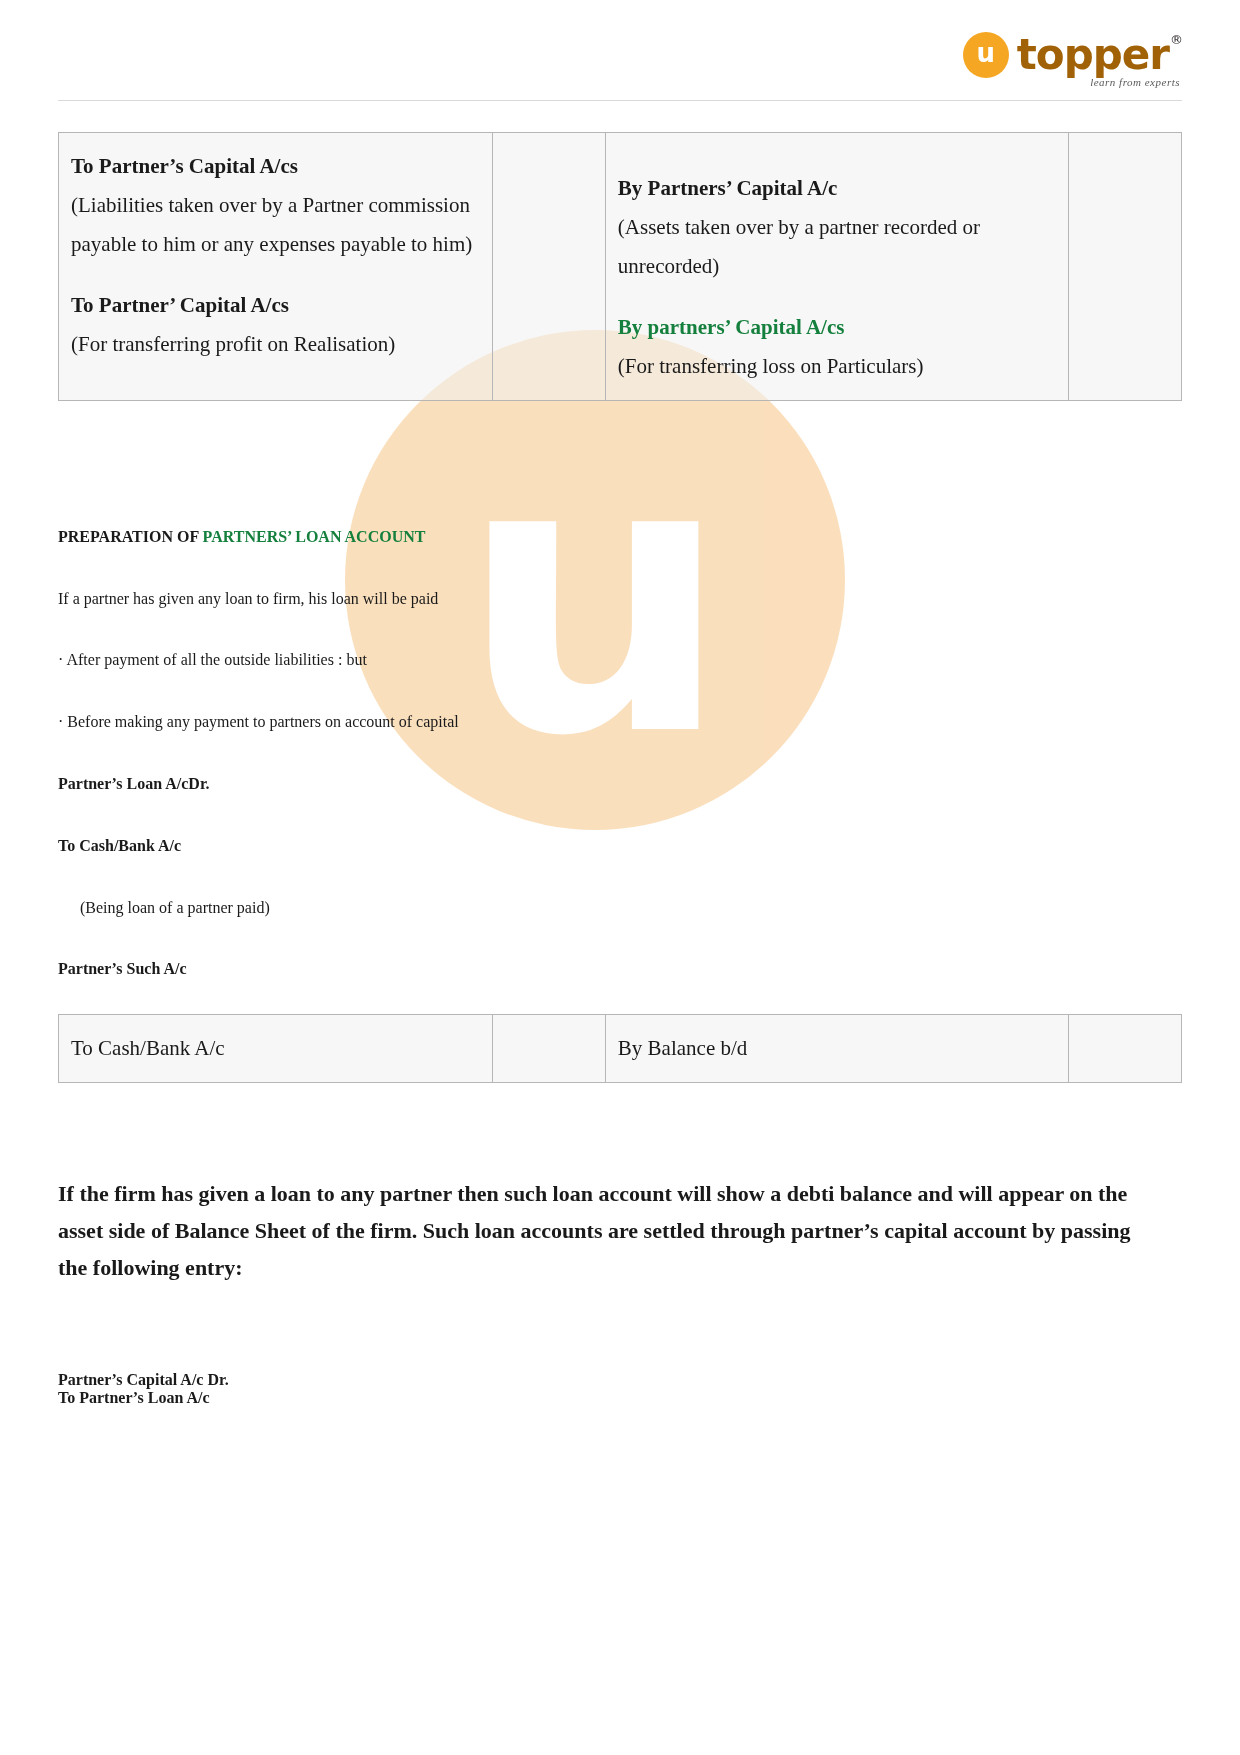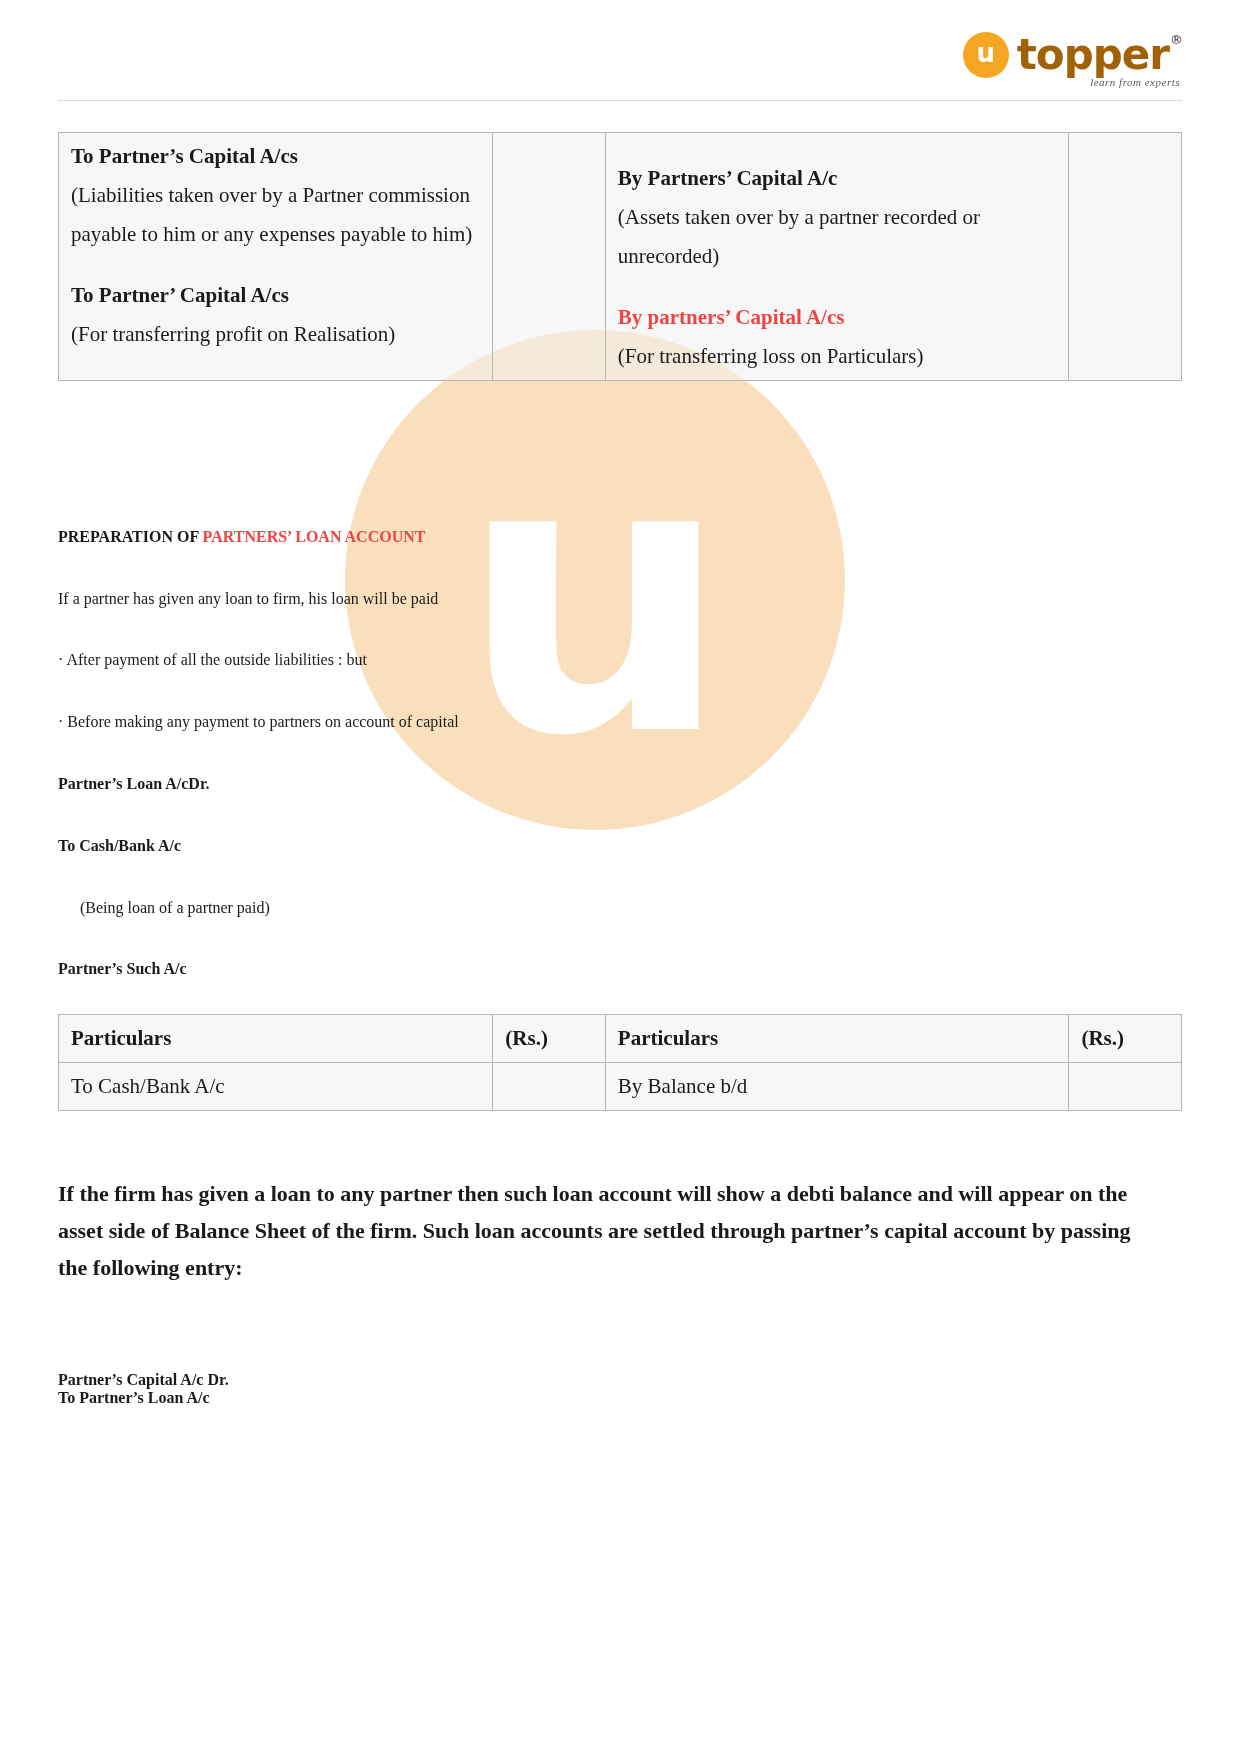--- a/index.html
+++ b/index.html
@@ -126,21 +126,21 @@
 
   table.acct {
     border-collapse: collapse;
     width: 1124px;
     table-layout: fixed;
     background: transparent;
   }
   table.acct td, table.acct th {
     border: 1px solid #b6b6b6;
     vertical-align: top;
-    padding: 4px 12px;
+    padding: 14px 12px;
     font-size: 21px;
     line-height: 39px;
     font-weight: normal;
     text-align: left;
     background: rgba(240,240,240,0.55);
   }
   .bold { font-weight: bold; }
 
   
   .tbl-top {
@@ -161,21 +161,21 @@
 
   .p-heading { position: absolute; top: 523px; left: 58px; width: 1100px; }
   .p1 { position: absolute; top: 585px; left: 58px; width: 1100px; }
   .p2 { position: absolute; top: 646px; left: 58px; width: 1100px; }
   .p3 { position: absolute; top: 708px; left: 58px; width: 1100px; }
   .p4 { position: absolute; top: 770px; left: 58px; width: 1100px; }
   .p5 { position: absolute; top: 832px; left: 58px; width: 1100px; }
   .p6 { position: absolute; top: 894px; left: 58px; width: 1100px; margin-left: 22px; }
   .p7 { position: absolute; top: 955px; left: 58px; width: 1100px; }
 
-  .hl-orange { color: #ef4444; }
+  .hl-orange { color: #15803d; }
 
   
   .tbl-loan {
     position: absolute;
     top: 1014px;
     left: 58px;
   }
   .tbl-loan td {
     font-size: 21px;
     line-height: 26px;
@@ -269,26 +269,20 @@
 
   <table class="acct tbl-loan">
     <colgroup>
       <col style="width:386px">
       <col style="width:100px">
       <col style="width:412px">
       <col style="width:100px">
     </colgroup>
     <tbody>
       <tr>
-        <td class="hdr">Particulars</td>
-        <td class="hdr">(Rs.)</td>
-        <td class="hdr">Particulars</td>
-        <td class="hdr">(Rs.)</td>
-      </tr>
-      <tr>
         <td>To Cash/Bank A/c</td>
         <td></td>
         <td>By Balance b/d</td>
         <td></td>
       </tr>
     </tbody>
   </table>
 
 </div>
 

